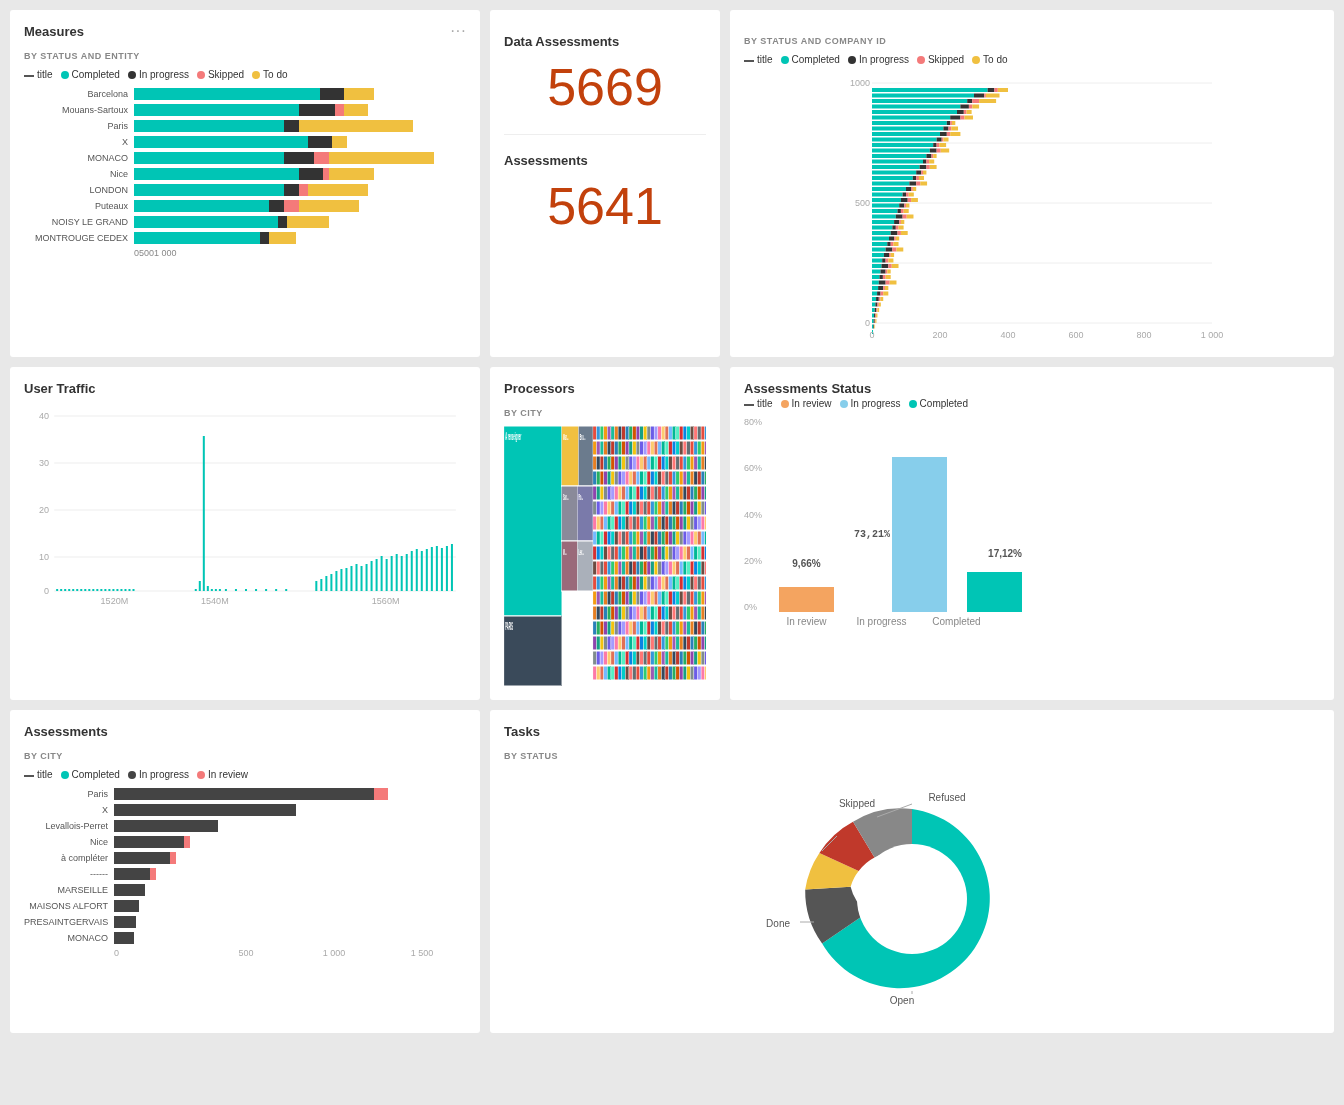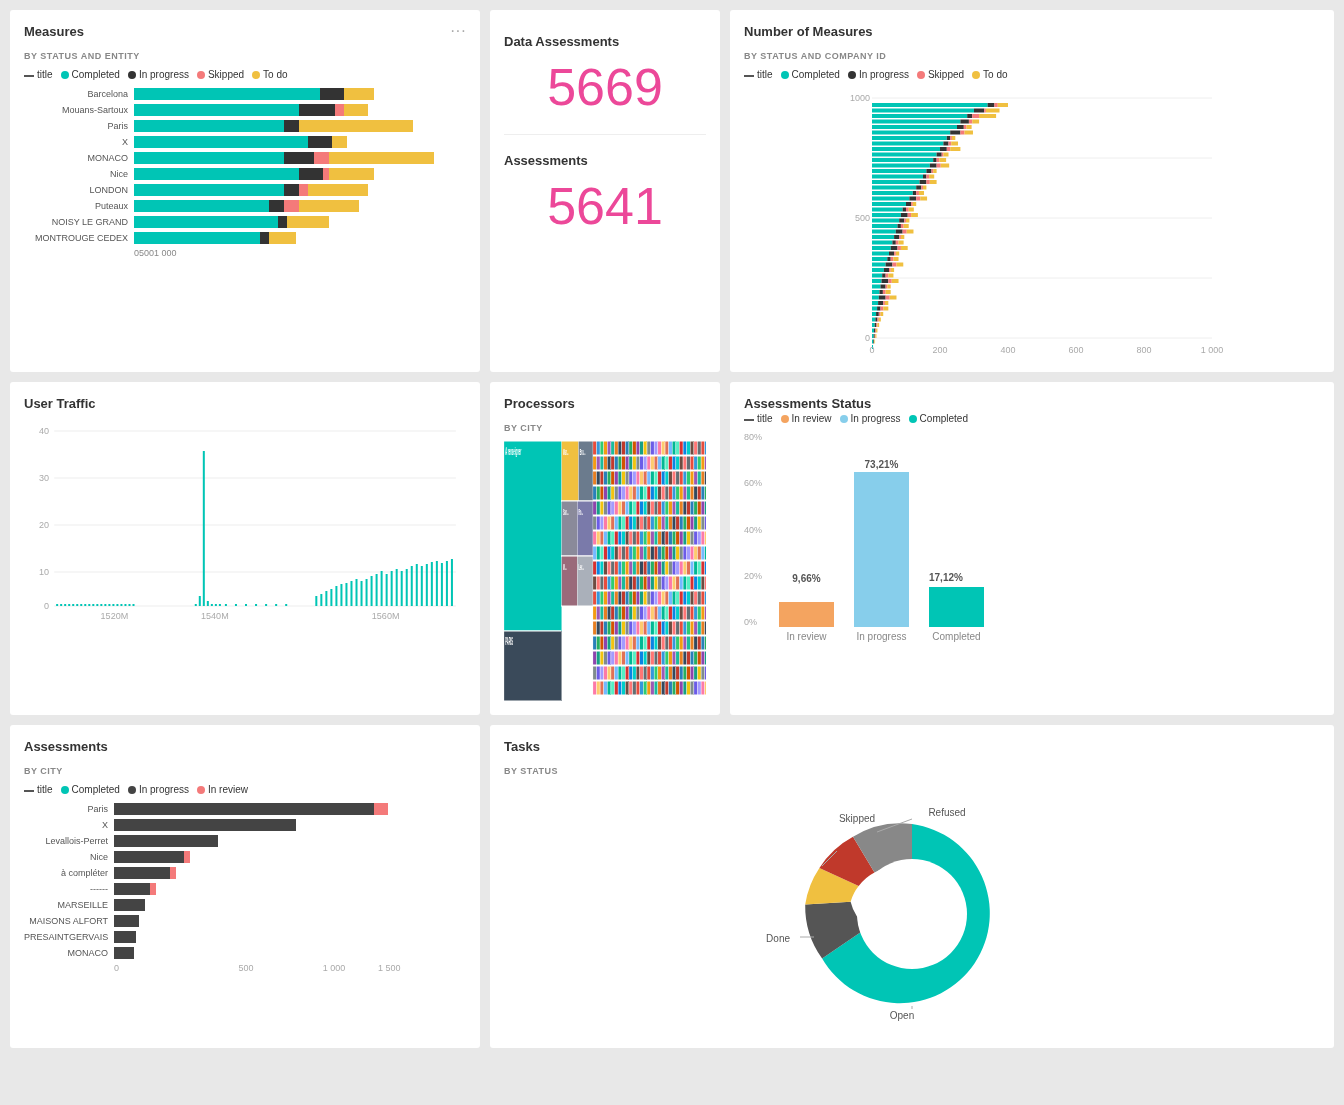--- a/index.html
+++ b/index.html
@@ -94,21 +94,21 @@
       margin-left: 110px;
       margin-top: 4px;
       font-size: 9px;
       color: #888;
     }
 
     
     .big-number {
       font-size: 52px;
       font-weight: 300;
-      color: #ec4899;
+      color: #c2410c;
       line-height: 1.1;
       margin-top: 10px;
       text-align: center;
     }
     .data-proc-section {
       padding: 10px 0;
     }
     .divider { border-top: 1px solid #eee; margin: 8px 0; }
 
     
@@ -288,21 +288,20 @@
       <div class="big-number">5669</div>
     </div>
     <div class="divider"></div>
     <div class="data-proc-section">
       <div class="card-title">Assessments</div>
       <div class="big-number">5641</div>
     </div>
   </div>
 
   <div class="card" style="grid-column:3; grid-row:1;">
-    <div class="card-title">Number of Measures</div>
     <div class="card-subtitle">BY STATUS AND COMPANY ID</div>
     <div class="legend">
       <div class="legend-item">
           <span class="legend-dot" style="background:#555;border-radius:0;width:10px;height:2px;margin-top:3px;"></span>
           <span>title</span>
         </div>
       <div class="legend-item">
           <span class="legend-dot" style="background:#00c5b5;"></span>
           <span>Completed</span>
         </div>
@@ -2433,21 +2432,21 @@
         <div class="bar-seg" style="width:16.799999999999997px; background:#444;"></div>
         <div class="bar-seg" style="width:2.8px; background:#444;"></div>
         <div class="bar-seg" style="width:0px; background:#f47a7a;"></div>
       </div>
     </div>
       </div>
     <div style="display:flex; margin-left:90px; margin-top:4px; font-size:9px; color:#aaa;">
       <span style="flex:1;text-align:left;">0</span>
       <span style="flex:1;text-align:center;">500</span>
       <span style="flex:1;text-align:center;">1 000</span>
-      <span style="flex:1;text-align:left;">1 500</span>
+      <span style="flex:1;text-align:center;">1 500</span>
     </div>
   </div>
 
   <div class="card" style="grid-column:2/4; grid-row:3;">
     <div class="card-title">Tasks</div>
     <div class="card-subtitle">BY STATUS</div>
     <div class="donut-area">
       <svg viewBox="0 0 300 240" width="380" height="240">
 
         <path d="M150,30 A90,90 0 1,1 60.1,164.6 L105.6,133.4 A45,45 0 1,0 150,75 Z" fill="#00c5b5"></path>
@@ -2503,26 +2502,26 @@
           <span>20%</span>
           <span>0%</span>
       </div>
 
       <div style="display:flex;align-items:flex-end;height:195px;gap:20px;padding-left:5px;">
         <div style="display:flex;flex-direction:column;align-items:center;gap:18px;">
           <span style="font-size:10px;font-weight:600;color:#555;">9,66%</span>
           <div style="width:55px;height:25px;background:#f4a460;position:relative;">
           </div>
         </div>
-        <div style="display:flex;flex-direction:column;align-items:center;gap:2px;">
+        <div style="display:flex;flex-direction:row;align-items:center;gap:2px;font-family:Liberation Mono, monospace;">
           <span style="font-size:10px;font-weight:600;color:#555;">73,21%</span>
           <div style="width:55px;height:155px;background:#87ceeb;position:relative;">
           </div>
         </div>
-        <div style="display:flex;flex-direction:column;align-items:flex-start;gap:4px;">
+        <div style="display:flex;flex-direction:column;align-items:flex-end;gap:13px;">
           <span style="font-size:10px;font-weight:600;color:#555;">17,12%</span>
           <div style="width:55px;height:40px;background:#00c5b5;position:relative;">
           </div>
         </div>
       </div>
 
       <div style="display:flex;gap:20px;padding-left:5px;margin-top:4px;font-size:10px;color:#888;">
         <div style="width:55px;text-align:center;">In review</div>
         <div style="width:55px;text-align:center;">In progress</div>
         <div style="width:55px;text-align:center;">Completed</div>

